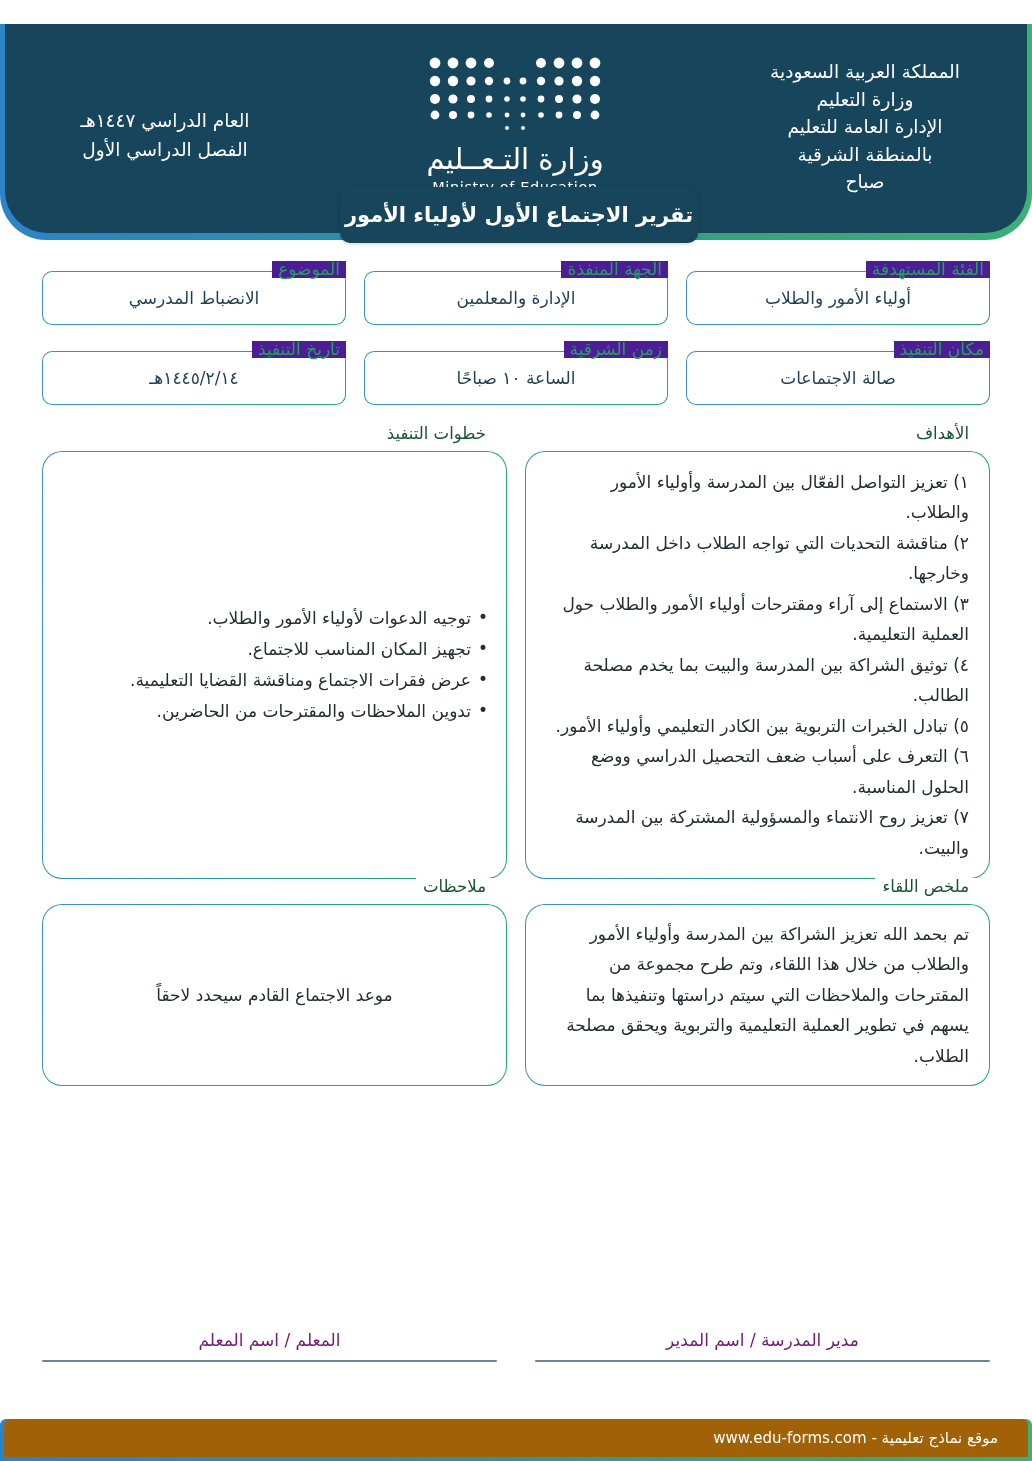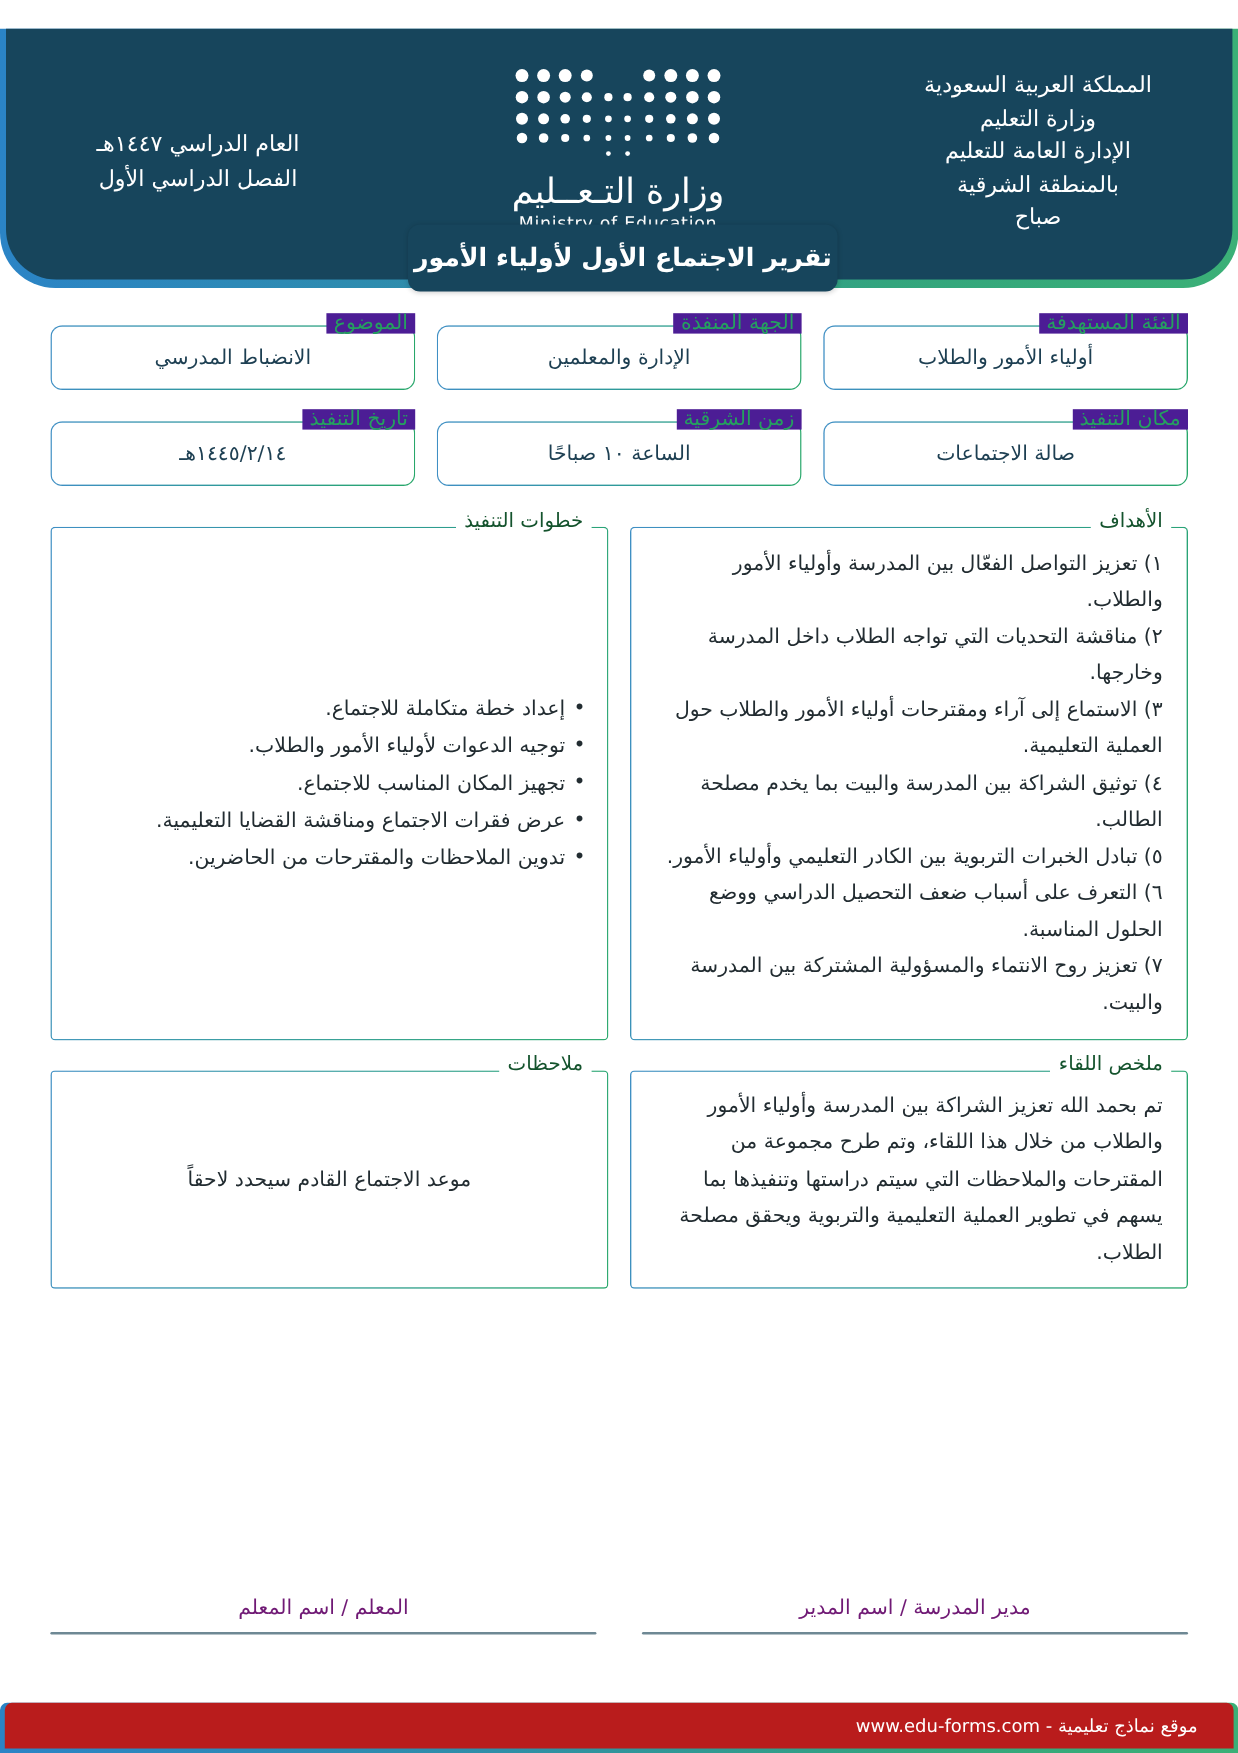--- a/index.html
+++ b/index.html
@@ -167,22 +167,22 @@
     right: 14px;
     font-size: 16.5px;
     color: #14532d;
     background: #ffffff;
     padding: 0 7px;
     line-height: 18px;
     z-index: 3;
     white-space: nowrap;
   }
   .panel-box {
-    margin-top: 14px;
-    border-radius: 4px;
+    margin-top: 26px;
+    border-radius: 20px;
     background:
       linear-gradient(#fff, #fff) padding-box,
       linear-gradient(100deg, #3f8fc4 0%, #2f9a9a 48%, #28a76a 100%) border-box;
     border: 1.6px solid transparent;
     box-sizing: border-box;
     display: flex;
     flex-direction: column;
     justify-content: center;
   }
 
@@ -277,21 +277,21 @@
     inset: 0;
     background: linear-gradient(90deg, #2b84c6 0%, #2f8ea8 40%, #33a57d 74%, #3bb077 100%);
     border-top-left-radius: 6px;
     border-top-right-radius: 6px;
   }
   .footer-panel {
     position: absolute;
     top: 0; left: 4px;
     width: 1024px;
     height: 38px;
-    background: #b91c1c;
+    background: #a16207;
     border-top-left-radius: 6px;
     border-top-right-radius: 6px;
     display: flex;
     align-items: center;
   }
   .footer-text {
     color: #ffffff;
     font-size: 15px;
     padding-right: 0;
     padding-left: 0;
@@ -429,21 +429,20 @@
       <li>٦) التعرف على أسباب ضعف التحصيل الدراسي ووضع الحلول المناسبة.</li>
       <li>٧) تعزيز روح الانتماء والمسؤولية المشتركة بين المدرسة والبيت.</li>
     </ul>
   </div>
 </div>
 
 <div class="panel panel-steps">
   <div class="panel-legend">خطوات التنفيذ</div>
   <div class="panel-box">
     <ul class="steps-list">
-      <li>إعداد خطة متكاملة للاجتماع.</li>
       <li>توجيه الدعوات لأولياء الأمور والطلاب.</li>
       <li>تجهيز المكان المناسب للاجتماع.</li>
       <li>عرض فقرات الاجتماع ومناقشة القضايا التعليمية.</li>
       <li>تدوين الملاحظات والمقترحات من الحاضرين.</li>
     </ul>
   </div>
 </div>
 
 <div class="panel panel-summary">
   <div class="panel-legend">ملخص اللقاء</div>

